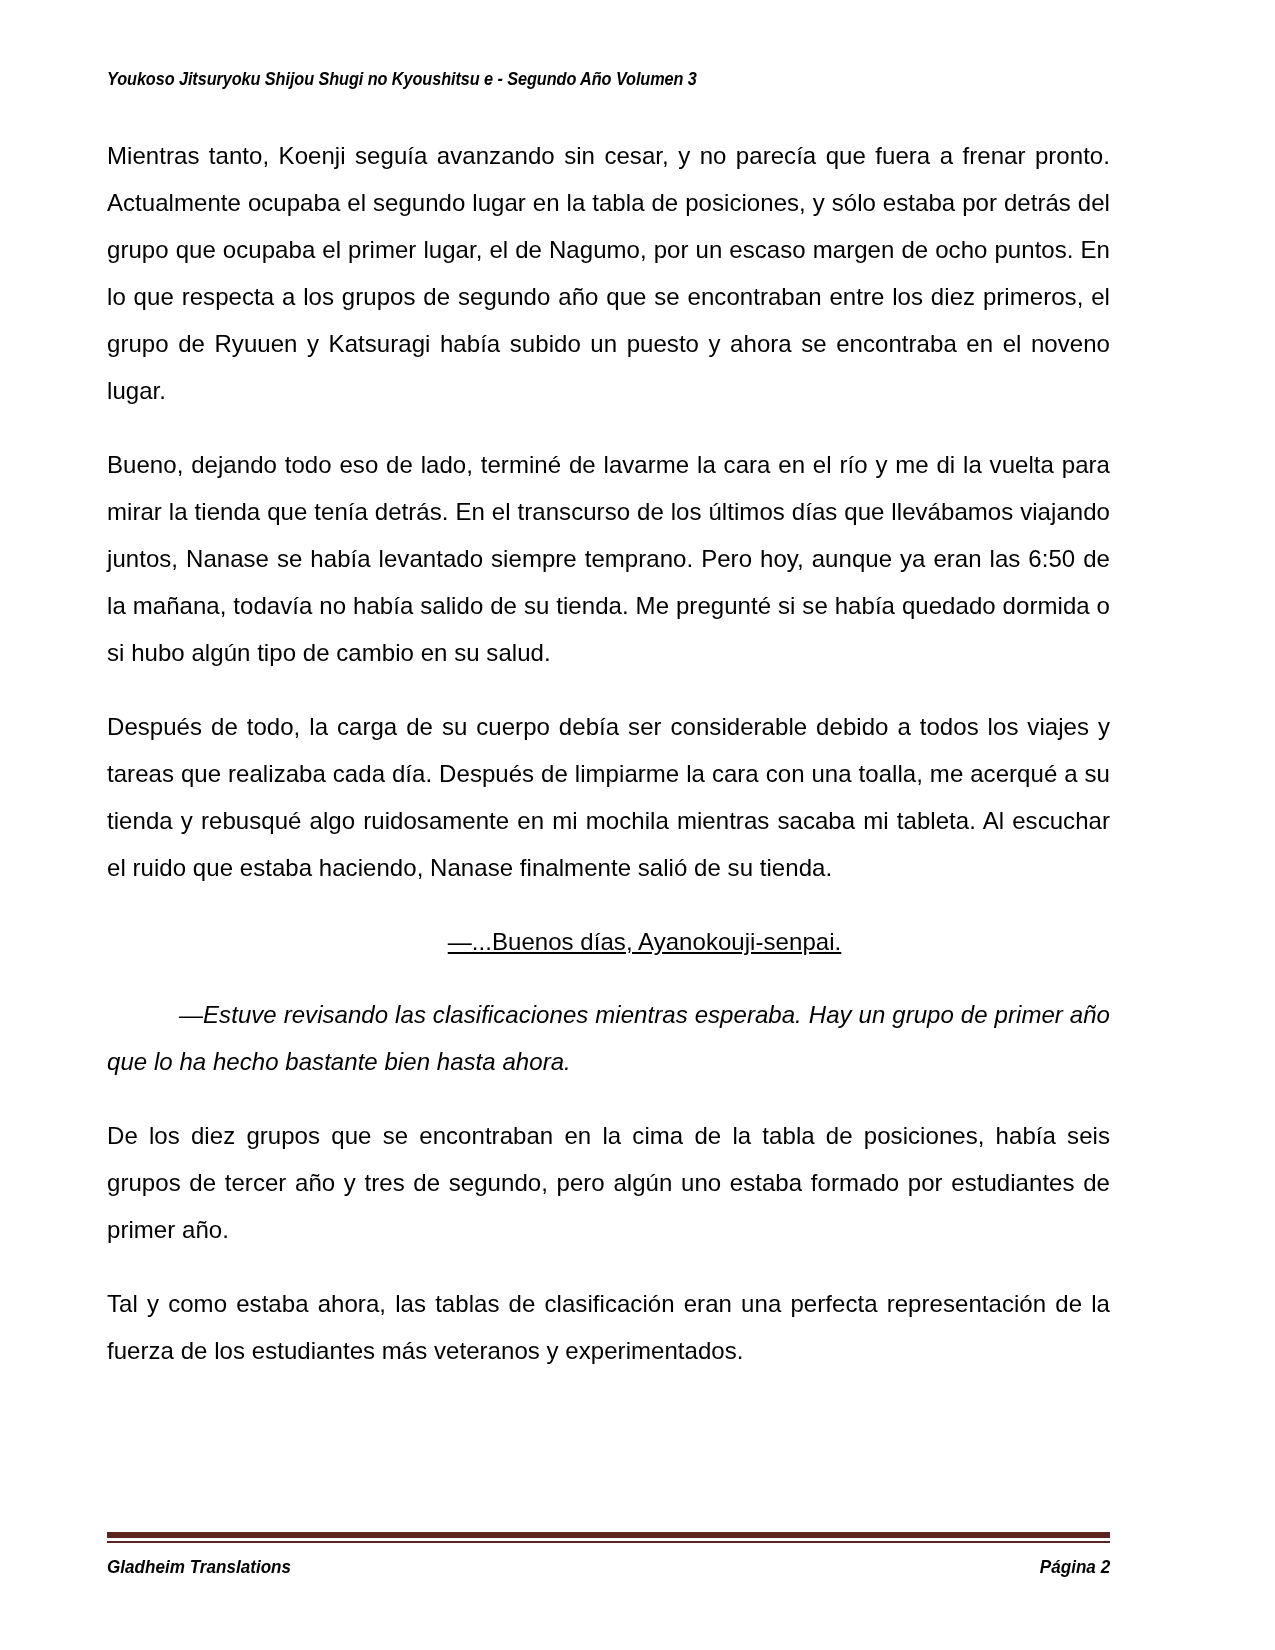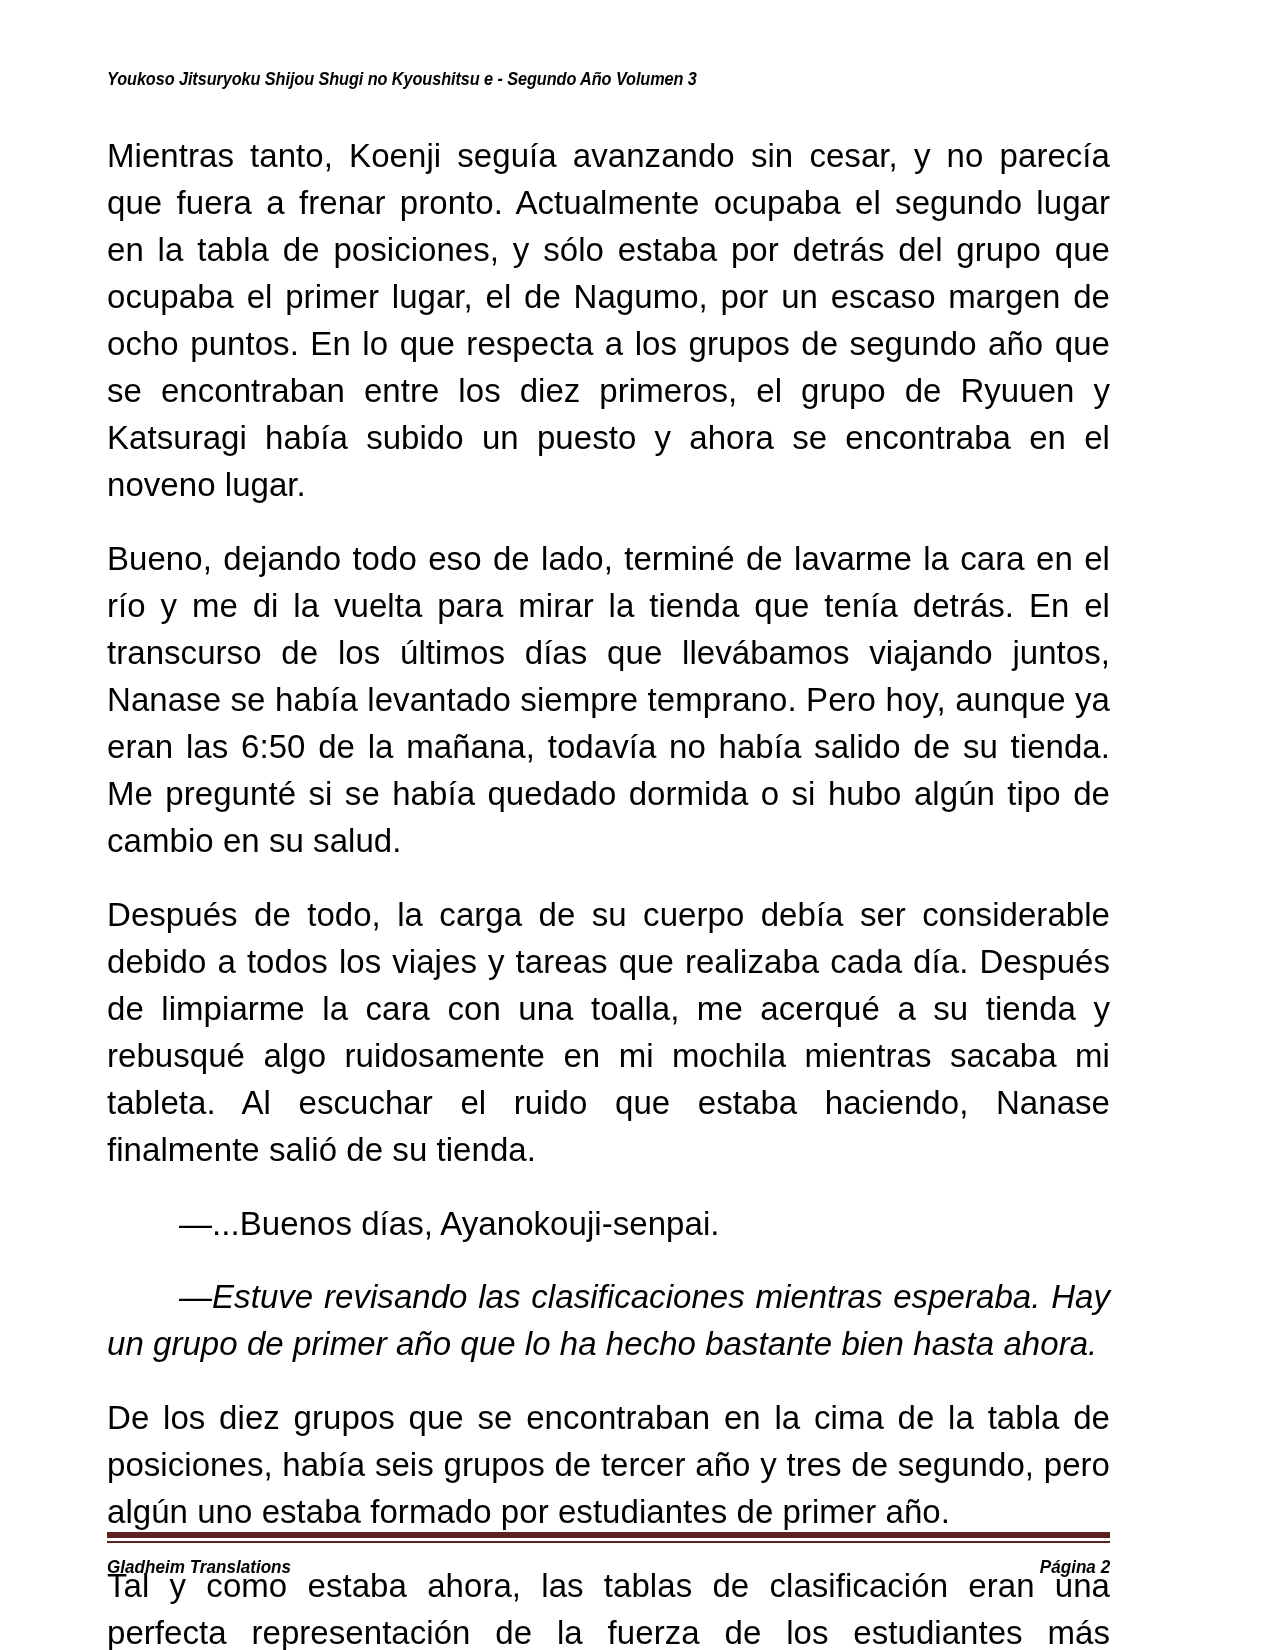--- a/index.html
+++ b/index.html
@@ -42,36 +42,37 @@
   
   .doc-body {
     position: absolute;
     left: 107px;
     top: 132px;
     width: 1003px;
   }
 
   .para {
     margin: 0 0 27px 0;
-    font-size: 33px;
+    font-size: 24px;
     line-height: 47px;
     text-align: justify;
     text-justify: inter-word;
     color: #000000;
     letter-spacing: 0.05px;
   }
 
   .para:last-child {
     margin-bottom: 0;
   }
 
   .para.dialogue {
     text-indent: 72px;
-    text-align: left;
+    text-align: center;
     margin-bottom: 26px;
+    text-decoration: underline;
   }
 
   .para.indented {
     text-indent: 72px;
     font-style: italic;
   }
 
   
   .doc-footer {
     position: absolute;

